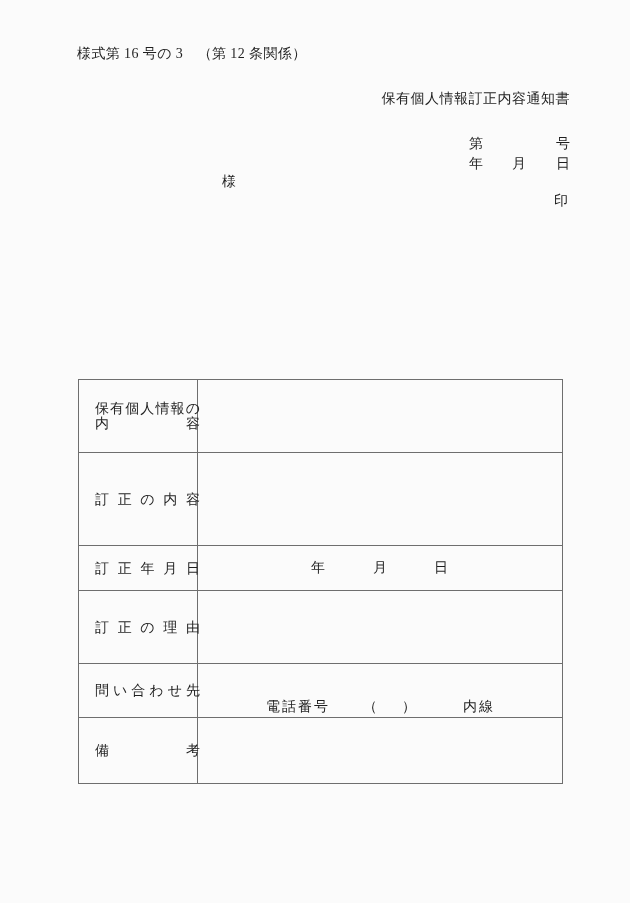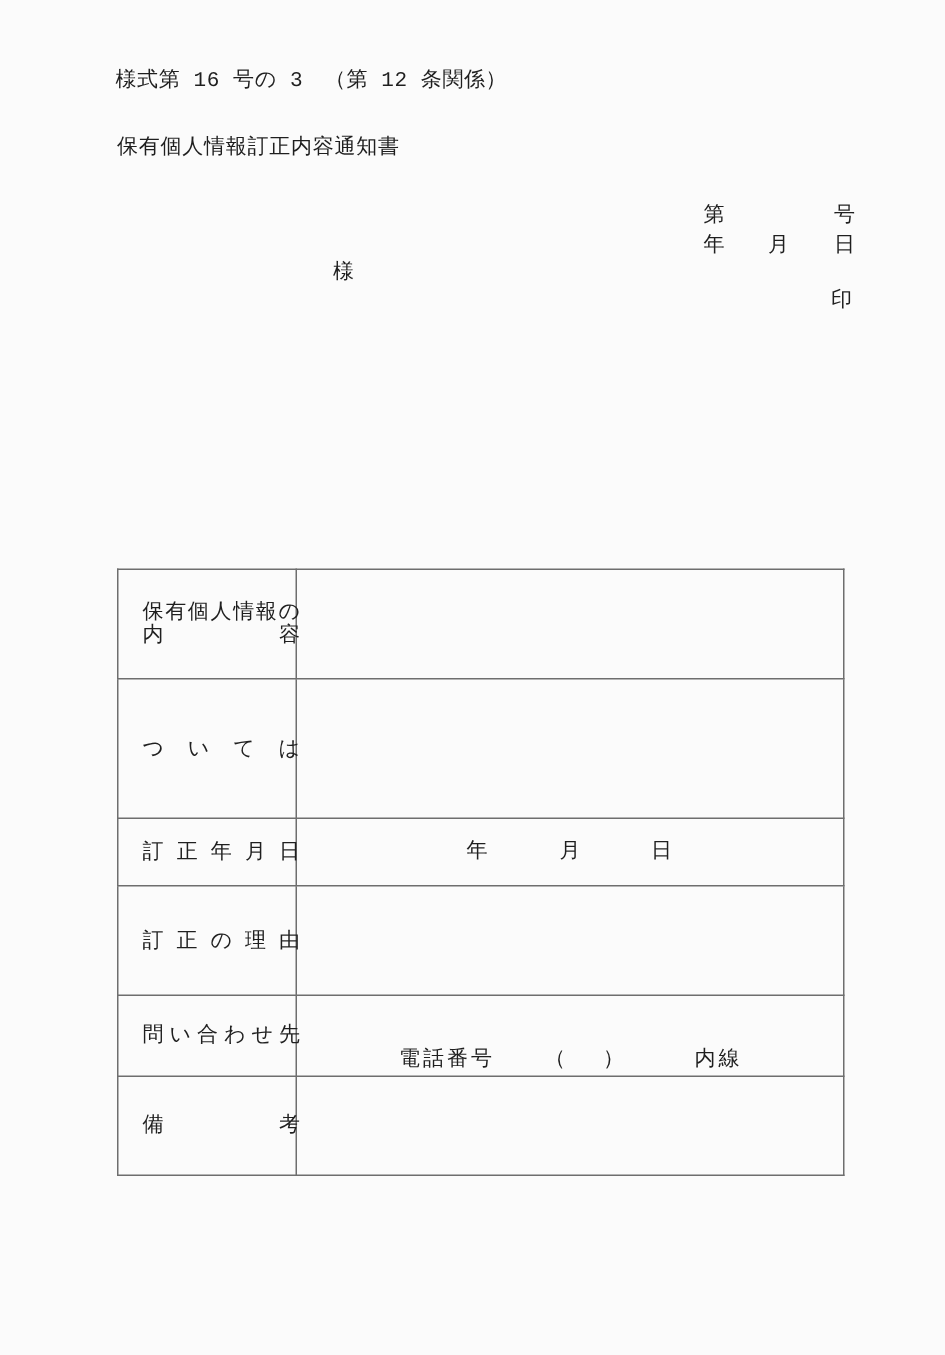--- a/index.html
+++ b/index.html
@@ -9,24 +9,24 @@
   }
   .page {
     position:relative;
     width:630px; height:903px;
     margin:0 auto;
     background:#fbfbfb;
     color:#1f1f1f;
     font-size:14px;
     overflow:hidden;
   }
-  .abs { position:absolute; line-height:14px; white-space:nowrap;font-family:Liberation Mono, monospace; }
+  .abs { position:absolute; line-height:14px; white-space:nowrap; }
 
   .form-number { left:77px; top:47px; letter-spacing:0.4px; }
-  .doc-title   { left:78px; top:92px; width:492px; text-align:left; letter-spacing:0.5px; }
+  .doc-title   { left:78px; top:92px; width:492px; text-align:right; letter-spacing:0.5px; }
 
   .docno-prefix { left:469px; top:137px; }
   .docno-suffix { left:556px; top:137px; }
   .date-year    { left:469px; top:157px; }
   .date-month   { left:512px; top:157px; }
   .date-day     { left:556px; top:157px; }
   .addressee    { left:222px; top:175px; }
   .seal         { left:554px; top:194px; }
 
   .body-text {
@@ -99,21 +99,21 @@
       </colgroup>
     <tbody>
       <tr class="r1">
         <td>
           <div class="lbl-in">保有個人情報の内容</div>
         </td>
         <td class="val"></td>
       </tr>
       <tr class="r2">
         <td>
-          <div class="lbl-in">ついては</div>
+          <div class="lbl-in">訂正の内容</div>
         </td>
         <td class="val"></td>
       </tr>
       <tr class="r3">
         <td>
           <div class="lbl-in">訂正年月日</div>
         </td>
         <td class="val">
           <span class="val-span ymd-y">年</span>
           <span class="val-span ymd-m">月</span>

